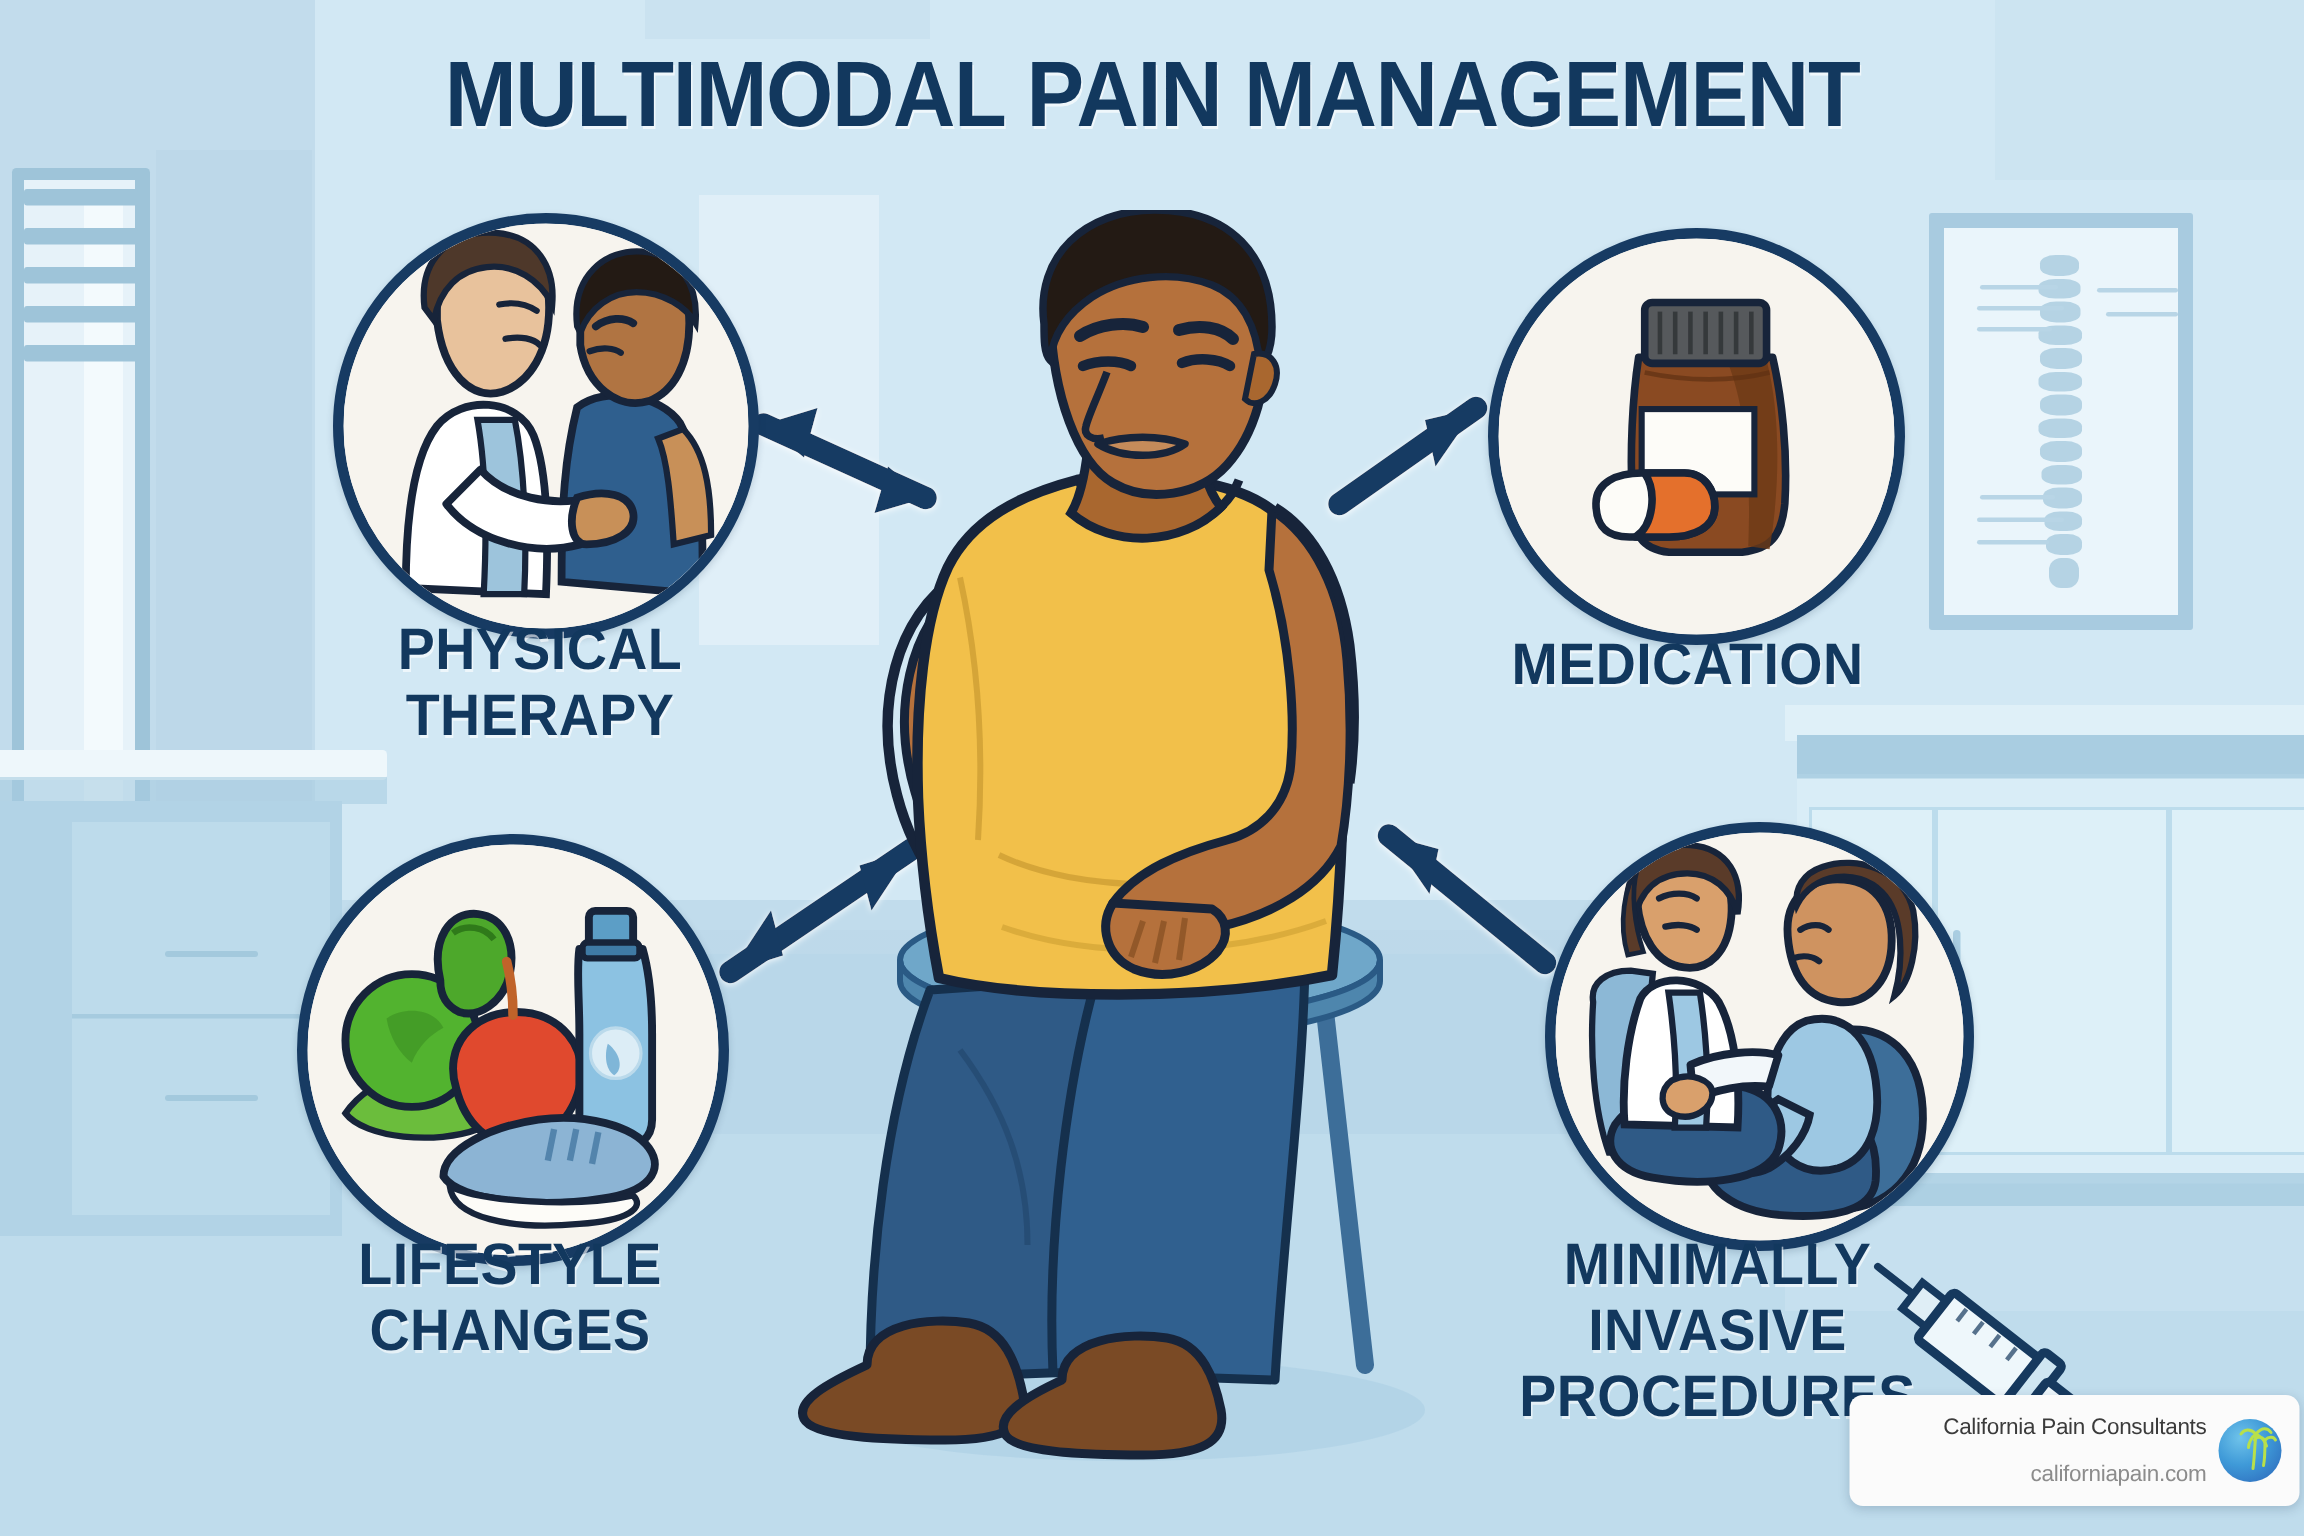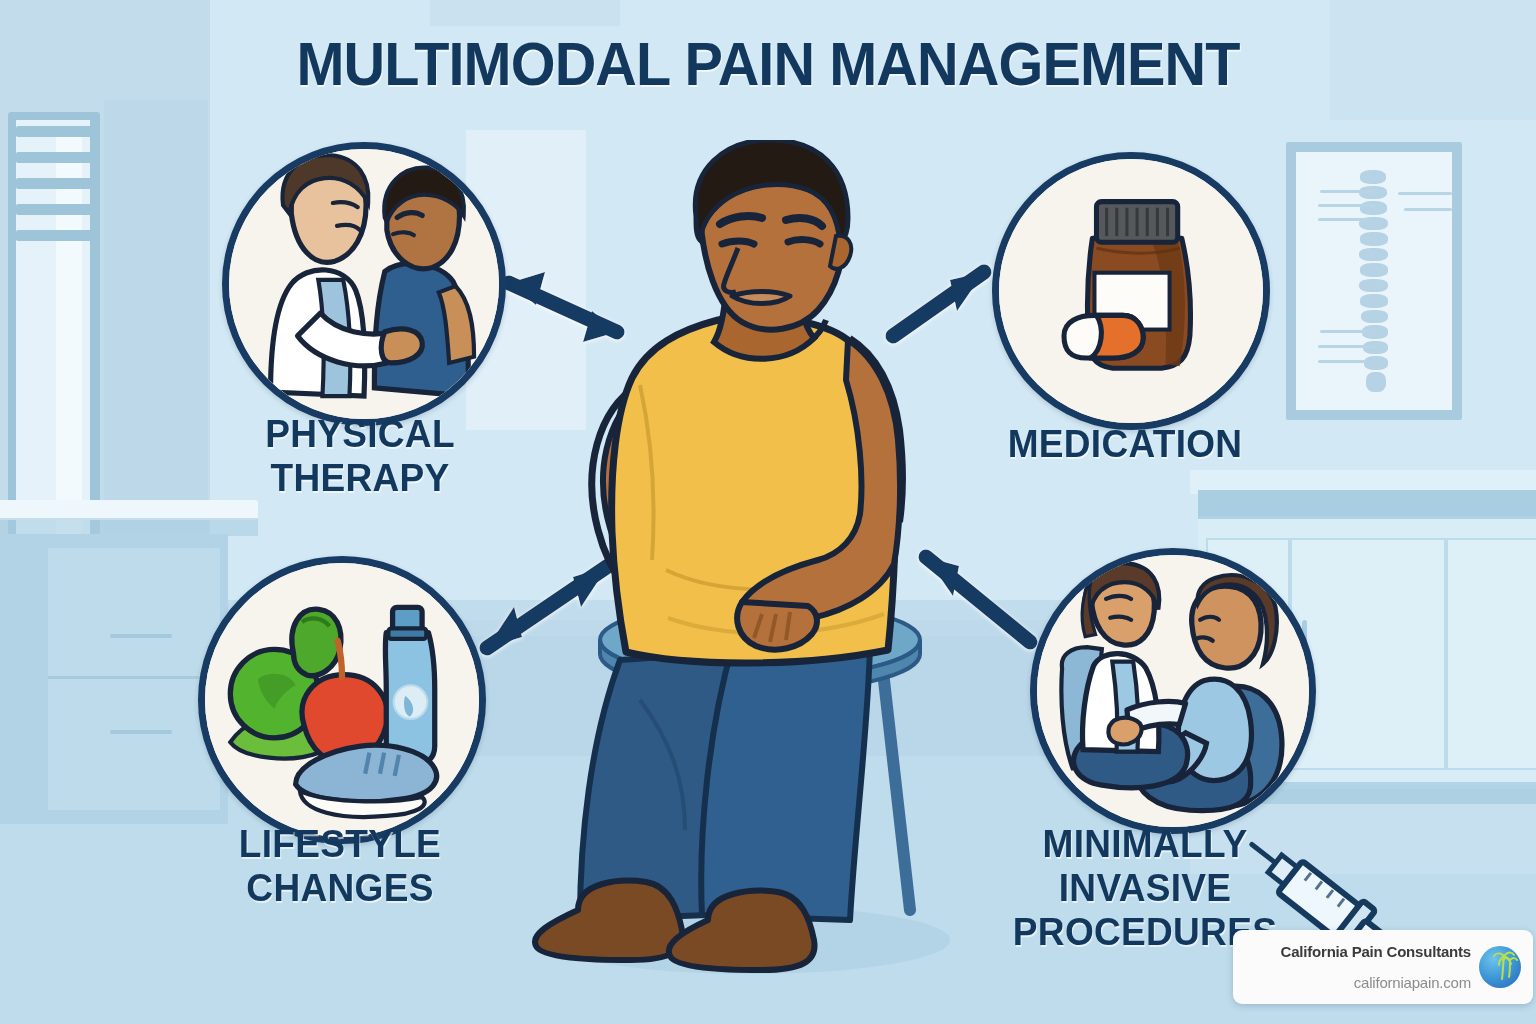--- a/index.html
+++ b/index.html
@@ -82,21 +82,21 @@
   svg.person{position:absolute;left:470px;top:140px;width:520px;height:860px;}
 
   
   svg.syringe{position:absolute;left:1220px;top:820px;width:180px;height:160px;}
 
   
   .wm{position:absolute;left:1233px;top:930px;width:288px;height:74px;background:#fbfbfb;
       border-radius:9px;box-shadow:0 2px 7px rgba(30,60,90,.22);display:flex;align-items:center;
       justify-content:flex-end;padding-right:12px;gap:8px;}
   .wm-txt{display:flex;flex-direction:column;align-items:flex-end;}
-  .wm-name{font-size:15px;font-weight:bold;color:#3b3b3b;letter-spacing:-.2px;}
+  .wm-name{font-size:15px;font-weight:normal;color:#3b3b3b;letter-spacing:-.2px;}
   .wm-url{font-size:15px;color:#8c8c8c;letter-spacing:-.2px;margin-top:14px;}
   .wm-logo{width:42px;height:42px;border-radius:50%;
      background:radial-gradient(circle at 35% 30%,#6fc3ea 0%,#3f9ad8 45%,#2a63b8 100%);
      position:relative;flex:0 0 42px;}
 </style>
 </head>
 <body>
 
 <div id="stage">
 

